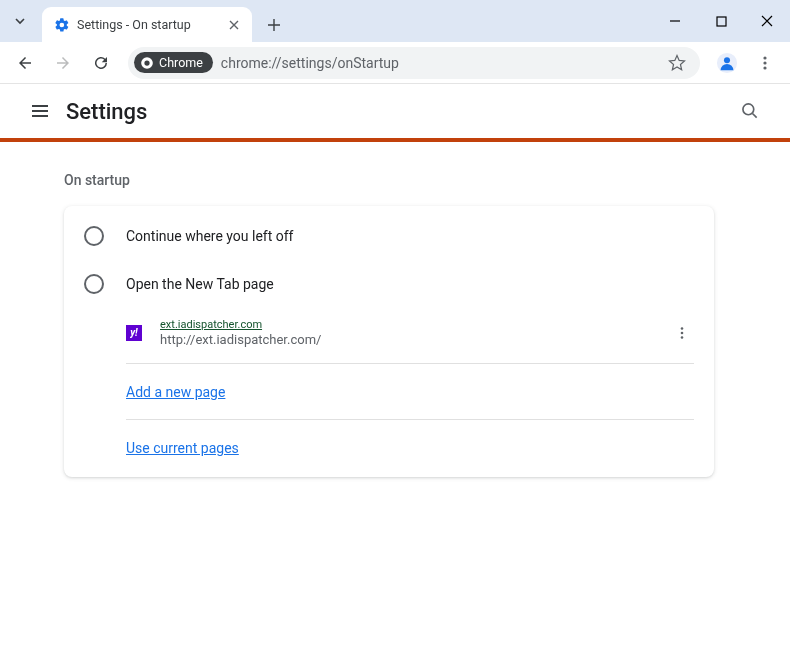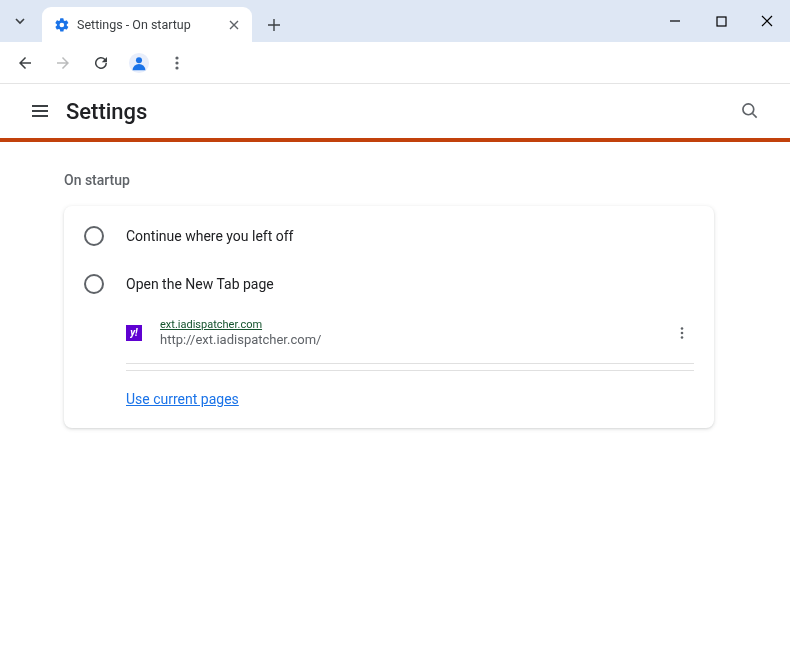--- a/index.html
+++ b/index.html
@@ -207,20 +207,35 @@
   </div>
   <div class="tool-icon" style="opacity:.35">
     <svg width="18" height="18" viewBox="0 0 24 24">
         <path d="M4 11h12.2l-5.6-5.6L12 4l8 8-8 8-1.4-1.4L16.2 13H4z" fill="#3c4043"></path>
       </svg>
   </div>
   <div class="tool-icon">
     <svg width="18" height="18" viewBox="0 0 24 24">
         <path d="M17.65 6.35A8 8 0 1 0 20 12h-2a6 6 0 1 1-1.76-4.24L13 11h7V4z" fill="#3c4043"></path>
       </svg>
+  </div>
+  <div class="omnibox">
+    <div class="chrome-chip">
+      <svg width="14" height="14" viewBox="0 0 24 24">
+          <circle cx="12" cy="12" r="10" fill="#fff"></circle>
+          <circle cx="12" cy="12" r="4.5" fill="#3c4043"></circle>
+        </svg>
+      <span>Chrome</span>
+    </div>
+    <span class="omni-text">chrome://settings/onStartup</span>
+    <span style="margin-left:auto">
+      <svg width="18" height="18" viewBox="0 0 24 24">
+          <path d="M12 17.3l-6.2 3.7 1.6-7L2 9.2l7.1-.6L12 2l2.9 6.6 7.1.6-5.4 4.8 1.6 7z" fill="none" stroke="#5f6368" stroke-width="1.6"></path>
+        </svg>
+    </span>
   </div>
   <div class="tool-icon">
     <svg width="22" height="22" viewBox="0 0 24 24">
         <circle cx="12" cy="12" r="11" fill="#e8eefb"></circle>
         <circle cx="12" cy="9" r="3.3" fill="#1a73e8"></circle>
         <path d="M5 20a7 7 0 0 1 14 0z" fill="#1a73e8"></path>
       </svg>
   </div>
   <div class="tool-icon">
     <svg width="16" height="16" viewBox="0 0 16 16">
@@ -271,20 +286,23 @@
           </div>
           <div class="more-dots">
             <svg width="14" height="14" viewBox="0 0 14 14">
                 <circle cx="7" cy="2.5" r="1.3" fill="#5f6368"></circle>
                 <circle cx="7" cy="7" r="1.3" fill="#5f6368"></circle>
                 <circle cx="7" cy="11.5" r="1.3" fill="#5f6368"></circle>
               </svg>
           </div>
         </div>
         <div class="divider"></div>
+        <div class="link-row">
+          <span class="link">Add a new page</span>
+        </div>
         <div class="divider"></div>
         <div class="link-row">
           <span class="link">Use current pages</span>
         </div>
       </div>
 
     </div>
   </div>
 </div>
 

